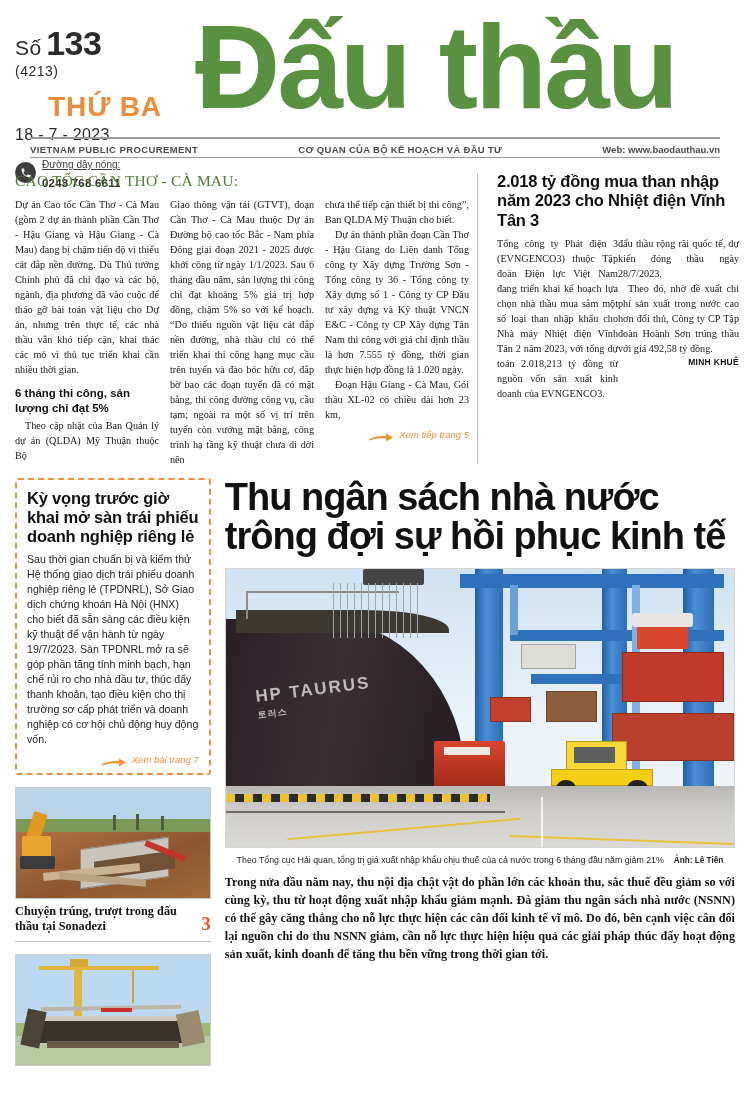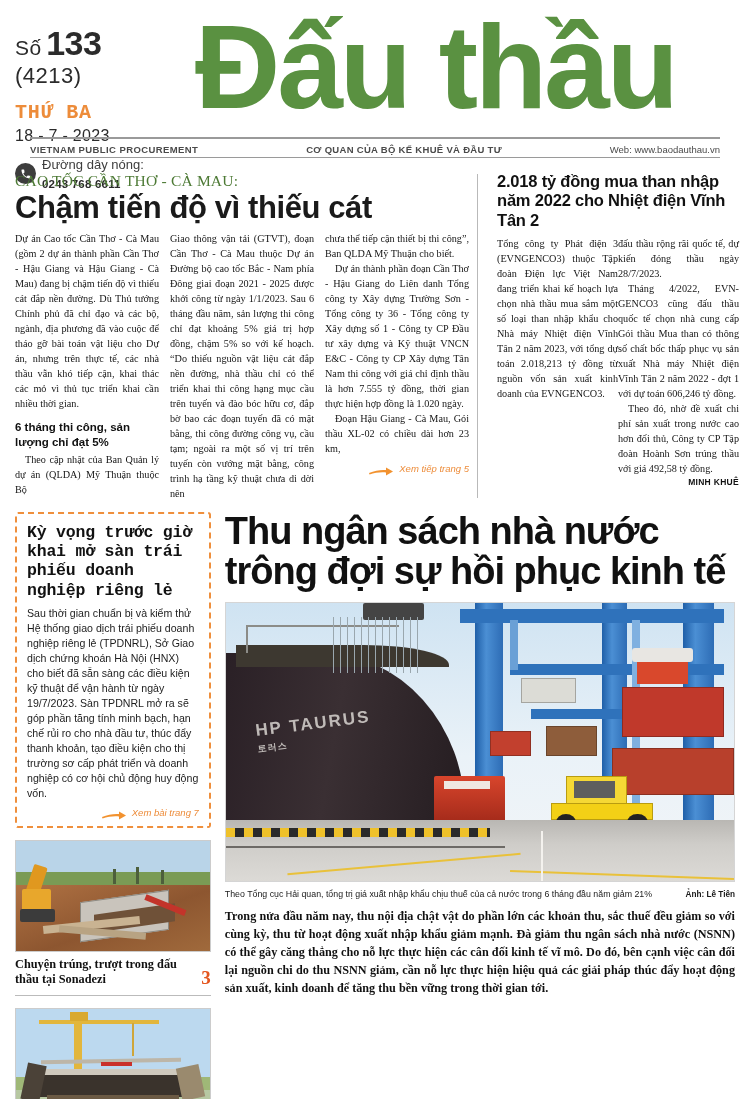--- a/index.html
+++ b/index.html
@@ -10,47 +10,47 @@
     overflow: hidden;
   }
   .page { position: relative; width: 750px; height: 1099px; padding: 0 15px; }
 
   
   .masthead { position: relative; height: 172px; display: flex; align-items: flex-start; }
   .mh-left { width: 180px; padding-top: 26px; }
   .mh-issue { font-family: "Liberation Sans", sans-serif; color: #2b2b2b; line-height: 1; }
   .mh-issue .so { font-size: 21px; font-weight: 400; letter-spacing: .5px; }
   .mh-issue .num { font-size: 34px; font-weight: bold; letter-spacing: -.5px; }
-  .mh-paren { font-family: "Liberation Sans", sans-serif; font-size: 22px; color: #2b2b2b; margin-top: 3px; letter-spacing: .5px;}
-  .mh-day { font-family: Liberation Mono, monospace; font-size: 20px; font-weight: bold;
-            color: #ed8c3a; margin-top: 12px; letter-spacing: .8px; }
+  .mh-paren { font-family: "Liberation Sans", sans-serif; font-size: 14px; color: #2b2b2b; margin-top: 3px; letter-spacing: .5px;}
+  .mh-day { font-family: Liberation Sans, sans-serif; font-size: 28px; font-weight: bold;
+            color: #ed8c3a; margin-top: 12px; letter-spacing: .8px; text-align: center; }
   .mh-date { font-family: "Liberation Sans", sans-serif; font-size: 16px; color: #2b2b2b; margin-top: 3px; letter-spacing: .3px;}
   .mh-hot { display: flex; align-items: center; gap: 6px; margin-top: 10px; }
   .phone-circle { width: 21px; height: 21px; border-radius: 50%; background: #3d3d3d;
                   display: flex; align-items: center; justify-content: center; flex: 0 0 auto; }
   .phone-circle svg { width: 12px; height: 12px; fill: #fff; }
   .mh-hot-txt { font-family: "Liberation Sans", sans-serif; line-height: 1.18; }
-  .mh-hot-txt .lbl { font-size: 13px; color: #3d3d3d; }
+  .mh-hot-txt .lbl { font-size: 10px; color: #3d3d3d; text-decoration: underline; }
   .mh-hot-txt .num2 { font-size: 11.5px; font-weight: bold; color: #2b2b2b; letter-spacing: .2px;}
 
   .mh-logo { flex: 1; position: relative; }
   .logo-word { position: absolute; left: 0; top: 8px; width: 100%;
                font-family: "Liberation Sans", sans-serif; font-weight: bold;
                font-size: 118px; color: #5a9141; letter-spacing: -3px;
                line-height: 1; text-align: left; }
 
   .mh-rules { position: absolute; left: 15px; right: 15px; bottom: 14px; }
   .rule-top { height: 2px; background: #9a9a9a; }
   .rule-bot { height: 1px; background: #9a9a9a; margin-top: 18px; }
   .mh-strip { position: absolute; left: 15px; right: 15px; bottom: 17px;
               display: flex; align-items: center; justify-content: space-between;
               font-family: "Liberation Sans", sans-serif; font-size: 9.5px;
               color: #4a4a4a; letter-spacing: .4px; font-weight: 600; }
   .mh-strip .mid { letter-spacing: .3px; }
-  .mh-strip .web { letter-spacing: 0; font-weight: 400; }
+  .mh-strip .web { letter-spacing: 0; font-weight: 700; }
 
   
   .top-row { display: flex; gap: 14px; position: relative; }
   .top-left { width: 455px; }
   .vdiv { position: absolute; left: 462px; top: 2px; bottom: 4px; width: 1px; background: #b9b9b9; }
   .top-right { width: 252px; margin-left: 14px; }
 
   .kicker { font-family: "Liberation Serif", serif; font-size: 15.5px; color: #4d7a35;
             letter-spacing: .2px; }
   .headline-main { font-family: "Liberation Sans", sans-serif; font-weight: bold;
@@ -78,38 +78,38 @@
   .seemore .arrow svg { width: 26px; height: 11px; }
   .seemore .txt { font-family: "Liberation Sans", sans-serif; font-style: italic;
                   font-size: 9.5px; color: #ed8c3a; font-weight: 400; }
 
   
   .mid-row { display: flex; gap: 14px; margin-top: 10px; position: relative; }
   .mid-left { width: 200px; }
   .mid-right { width: 521px; }
 
   .boxart { border: 2px dashed #ef8f3c; border-radius: 3px; padding: 9px 10px 8px; }
-  .boxart h3 { font-family: Liberation Mono, monospace; font-weight: bold;
+  .boxart h3 { font-family: Liberation Sans, sans-serif; font-weight: bold;
                font-size: 16.5px; line-height: 1.16; color: #111; letter-spacing: -.2px; }
   .boxart p { font-family: "Liberation Sans", sans-serif; font-size: 10.6px;
               line-height: 1.42; color: #1c1c1c; margin-top: 6px; text-align: left; }
 
   .thumb { margin-top: 12px; }
   .thumb-img { width: 100%; height: 112px; border: 1px solid #ccc; position: relative; overflow: hidden; }
   .thumb-cap { display: flex; align-items: flex-end; gap: 6px; margin-top: 5px; }
   .thumb-cap .ct { flex: 1; font-family: "Liberation Serif", serif; font-weight: bold;
                    font-size: 12.3px; line-height: 1.25; color: #111; }
   .thumb-cap .pg { font-family: "Liberation Serif", serif; font-weight: bold;
                    font-size: 19px; color: #e4561f; line-height: 1; padding-bottom: 1px;}
   .thumb-rule { height: 1px; background: #bbb; margin-top: 7px; }
 
   .feat-head { font-family: "Liberation Sans", sans-serif; font-weight: bold;
                font-size: 38px; line-height: 1.04; color: #111; letter-spacing: -1px; }
   .feat-photo { margin-top: 11px; width: 100%; height: 280px; position: relative; overflow: hidden; border: 1px solid #d5d5d5;}
-  .feat-cap { display: flex; justify-content: space-between; align-items: baseline;
+  .feat-cap { display: flex; justify-content: center; align-items: baseline;
               gap: 10px; margin-top: 4px; padding-top: 3px; }
   .feat-cap .c1 { font-family: "Liberation Sans", sans-serif; font-size: 8.8px; color: #1a1a1a; }
   .feat-cap .c2 { font-family: "Liberation Sans", sans-serif; font-size: 8.2px;
                   font-weight: bold; color: #1a1a1a; white-space: nowrap; }
   .feat-lead { font-family: "Liberation Serif", serif; font-weight: bold; font-size: 12.2px;
                line-height: 1.47; color: #111; margin-top: 9px; text-align: justify; }
 
   
   .sky { position:absolute; inset:0; background: linear-gradient(#cfe3f2, #eaf2f8 55%, #f2f5f7); }
   .ship { position:absolute; left:0; top:18%; width:47%; height:72%;
@@ -161,31 +161,30 @@
     <div class="mh-logo">
       <div class="logo-word">Đấu thầu</div>
     </div>
 
     <div class="mh-rules">
       <div class="rule-top"></div>
       <div class="rule-bot"></div>
     </div>
     <div class="mh-strip">
       <span>VIETNAM PUBLIC PROCUREMENT</span>
-      <span class="mid">CƠ QUAN CỦA BỘ KẾ KHUÊ VÀ ĐẦU TƯ</span>
+      <span class="mid">CƠ QUAN CỦA BỘ KẾ HOẠCH VÀ ĐẦU TƯ</span>
       <span class="web">Web: www.baodauthau.vn</span>
     </div>
   </div>
 
   <div class="top-row">
     <div class="vdiv"></div>
 
     <div class="top-left">
       <div class="kicker">CAO TỐC CẦN THƠ - CÀ MAU:</div>
-      <div class="headline-main">Chậm tiến độ vì thiếu cát</div>
       <div class="cols3">
         <div class="col">
           <div class="bodytext">
             <p class="noind">Dự án Cao tốc Cần Thơ - Cà Mau (gồm 2 dự án thành phần Cần Thơ - Hậu Giang và Hậu Giang - Cà Mau) đang bị chậm tiến độ vì thiếu cát đắp nền đường. Dù Thủ tướng Chính phủ đã chỉ đạo và các bộ, ngành, địa phương đã vào cuộc để tháo gỡ bài toán vật liệu cho Dự án, nhưng trên thực tế, các nhà thầu vẫn khó tiếp cận, khai thác các mỏ vì thủ tục triển khai cần nhiều thời gian.</p>
           </div>
           <div class="subhead">6  tháng thi công, sản lượng chỉ đạt 5%</div>
           <div class="bodytext">
             <p>Theo cập nhật của Ban Quản lý dự án (QLDA) Mỹ Thuận thuộc Bộ</p>
           </div>
         </div>
@@ -206,31 +205,30 @@
                   <path d="M2 14 C14 9, 26 7, 36 8 L36 3 L50 11 L36 19 L36 13 C27 12, 14 13, 3 17 Z" fill="#f2922f"></path>
                 </svg>
             </span>
             <span class="txt">Xem tiếp trang 5</span>
           </div>
         </div>
       </div>
     </div>
 
     <div class="top-right">
-      <div class="rt-head">2.018 tỷ đồng mua than nhập năm 2022 cho Nhiệt điện Vĩnh Tân 2</div>
+      <div class="rt-head">2.018 tỷ đồng mua than nhập năm 2023 cho Nhiệt điện Vĩnh Tân 3</div>
       <div class="rt-cols">
         <div class="rt-col">
           <div class="bodytext">
             <p class="noind">Tổng công ty Phát điện 3 (EVNGENCO3) thuộc Tập đoàn Điện lực Việt Nam đang triển khai kế hoạch lựa chọn nhà thầu mua sắm một số loại than nhập khẩu cho Nhà máy Nhiệt điện Vĩnh Tân 2 năm 2023, với tổng dự toán 2.018,213 tỷ đồng từ nguồn vốn sản xuất kinh doanh của EVNGENCO3.</p>
           </div>
         </div>
         <div class="rt-col">
           <div class="bodytext">
             <p class="noind">đấu thầu rộng rãi quốc tế, dự kiến đóng thầu ngày 28/7/2023.</p>
-            <p>Tháng 4/2022, EVN-GENCO3 cũng đấu thầu quốc tế chọn nhà cung cấp Gói thầu Mua than có thông số chất bốc thấp phục vụ sản xuất Nhà máy Nhiệt điện Vĩnh Tân 2 năm 2022 - đợt 1 với dự toán 606,246 tỷ đồng.</p>
             <p>Theo đó, nhờ đề xuất chi phí sản xuất trong nước cao hơn đối thủ, Công ty CP Tập đoàn Hoành Sơn trúng thầu với giá 492,58 tỷ đồng.</p>
           </div>
           <div class="byline">MINH KHUÊ</div>
         </div>
       </div>
     </div>
   </div>
 
   <div class="mid-row">
 

